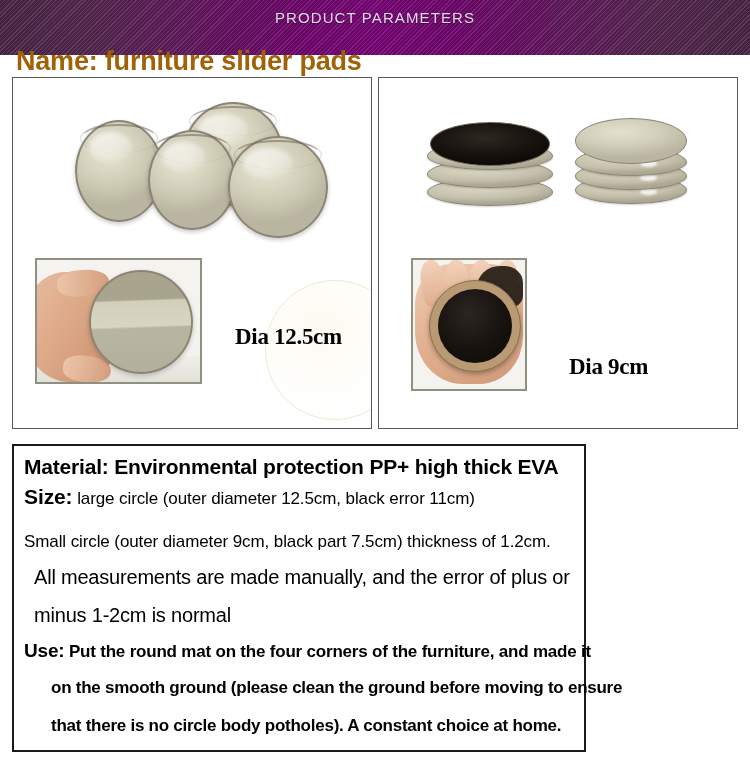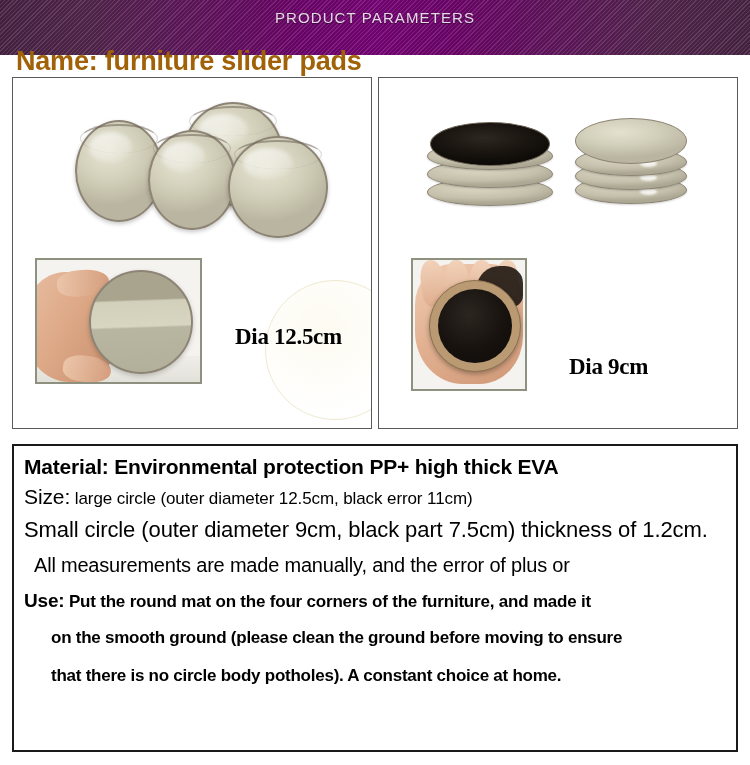--- a/index.html
+++ b/index.html
@@ -275,31 +275,31 @@
     white-space: nowrap;
   }
   .dia-left  { left: 222px; top: 246px; }
   .dia-right { left: 190px; top: 258px; margin-top: 18px; }
 
   
   .textbox {
     position: absolute;
     left: 12px;
     top: 444px;
-    width: 726px;
+    width: 574px;
     height: 308px;
     border: 2px solid #1a1a1a;
     background: #fff;
     padding: 6px 10px 0 10px;
   }
   .tline { color: #000; white-space: nowrap; }
   .t-material { font-size: 21px; font-weight: 600; line-height: 30px; letter-spacing: -0.2px; }
   .t-size     { font-size: 17px; line-height: 30px; letter-spacing: -0.1px; }
-  .t-size b   { font-size: 21px; font-weight: 400; }
-  .t-small    { font-size: 22px; line-height: 32px; letter-spacing: -0.1px; }
+  .t-size b   { font-size: 21px; font-weight: 700; }
+  .t-small    { font-size: 17px; line-height: 32px; letter-spacing: -0.1px; margin-top: 12px; }
   .t-meas     { font-size: 20px; line-height: 38px; letter-spacing: -0.2px; margin-left: 10px; }
   .t-use      { font-size: 17px; font-weight: 700; line-height: 34px; letter-spacing: -0.2px; }
   .t-use b    { font-size: 19px; }
   .t-cont     { font-size: 17px; font-weight: 700; line-height: 38px; letter-spacing: -0.25px; margin-left: 27px; }
 </style>
 </head>
 <body>
 
 <div class="page">
 
@@ -375,19 +375,20 @@
   </div>
 
   <div class="textbox">
     <div class="tline t-material">Material: Environmental protection PP+ high thick EVA</div>
 
     <div class="tline t-size"><b>Size:</b><span> large circle (outer diameter 12.5cm, black error 11cm)</span></div>
 
     <div class="tline t-small">Small circle (outer diameter 9cm, black part 7.5cm) thickness of 1.2cm.</div>
 
     <div class="tline t-meas">All measurements are made manually, and the error of plus or</div>
+    <div class="tline t-meas">minus 1-2cm is normal</div>
 
     <div class="tline t-use"><b>Use:</b><span> Put the round mat on the four corners of the furniture, and made it</span></div>
     <div class="tline t-cont">on the smooth ground (please clean the ground before moving to ensure</div>
     <div class="tline t-cont">that there is no circle body potholes). A constant choice at home.</div>
   </div>
 
 </div>
 
 </body></html>

